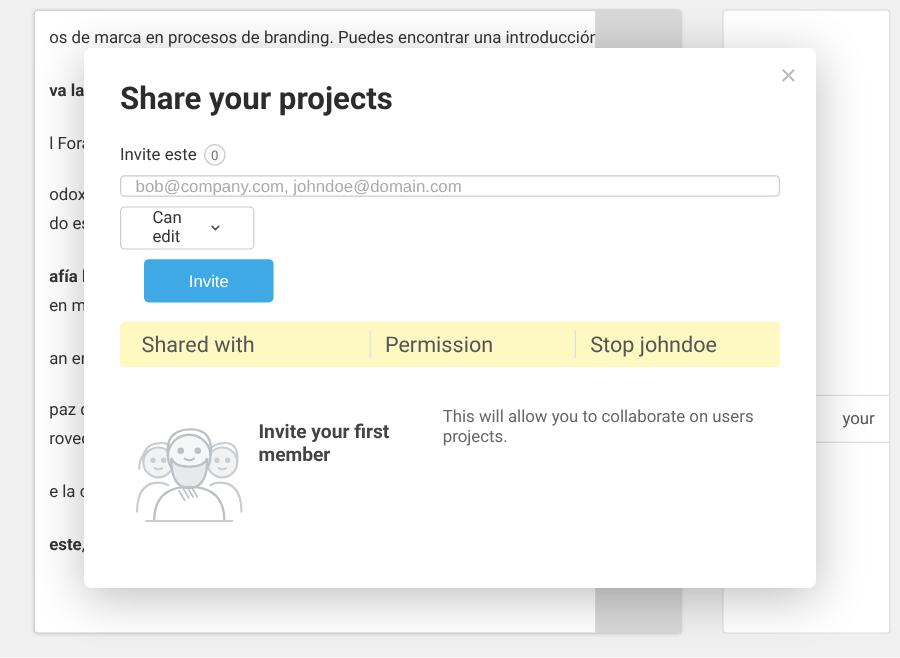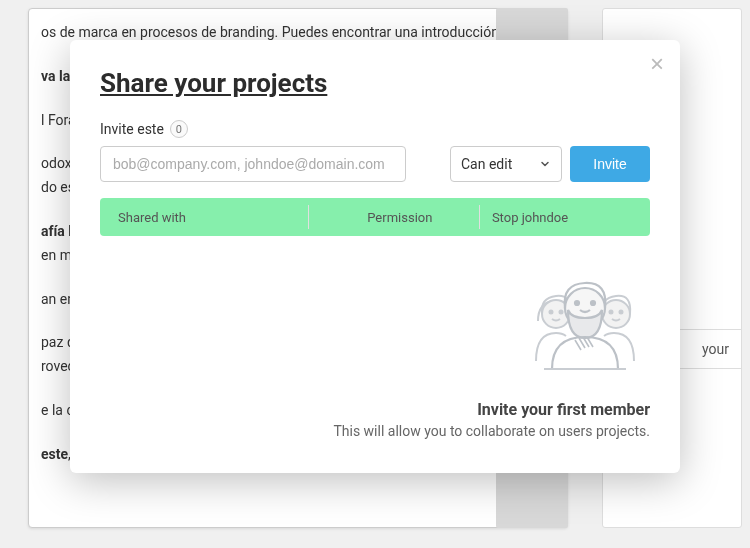--- a/index.html
+++ b/index.html
@@ -37,61 +37,62 @@
     box-shadow: 0 8px 40px rgba(0,0,0,0.25);
     padding: 28px 30px 34px 30px;
     position: relative;
   }
   .close-btn {
     position: absolute; top: 12px; right: 16px;
     font-size: 24px; color: #bbb; cursor: pointer; line-height: 1;
     background: none; border: none;
   }
   .modal h1 {
-    font-size: 26px; font-weight: 700; color: #2c2c2c; margin-bottom: 22px; text-decoration: underline;
+    font-size: 26px; font-weight: 700; color: #2c2c2c; margin-bottom: 22px;
   }
   .invite-label {
     font-size: 14px; color: #333; display: flex; align-items: center; gap: 6px;
     margin-bottom: 8px;
   }
   .count-badge {
     display: inline-flex; align-items: center; justify-content: center;
     min-width: 18px; height: 18px; padding: 0 5px;
     border: 1px solid #ccc; border-radius: 9px;
     font-size: 11px; color: #777; background: #fafafa;
   }
   .invite-row {
-    display: flex; gap: 8px; margin-bottom: 16px;
+    display: flex; gap: 8px; margin-bottom: 16px; flex-direction: column;
   }
   .email-input {
     flex: 1; height: 36px; border: 1px solid #ccc; border-radius: 4px;
     padding: 0 12px; font-size: 14px; color: #333;
   }
   .email-input::placeholder { color: #aaa; }
   .perm-select {
     width: 112px; height: 36px; border: 1px solid #ccc; border-radius: 4px;
     background: #fff; display: flex; align-items: center; justify-content: space-between;
-    padding: 0 10px; font-size: 14px; color: #333; cursor: pointer; margin-left: 36px;
+    padding: 0 26px; font-size: 14px; color: #333; cursor: pointer;
   }
   .perm-select .chev { color: #555; }
   .invite-btn {
-    width: 80px; height: 36px; background: #3ea9e5; color: #fff;
+    width: 108px; height: 36px; background: #3ea9e5; color: #fff;
     border: none; border-radius: 4px; font-size: 14px; font-weight: 500;
     cursor: pointer;
+    margin-left: 20px;
   }
   .share-table-header {
-    display: flex; background: #86efac; border-radius: 4px; height: 38px;
-    align-items: center; font-size: 13px; color: #555;
+    display: flex; background: #fef9c3; border-radius: 4px; height: 38px;
+    align-items: center; font-size: 18px; color: #555;
   }
   .col1 { flex: 1.2; padding-left: 18px; }
-  .col2 { flex: 1; text-align: center; }
+  .col2 { flex: 1; }
   .col3 { flex: 1; }
   .th-divider { width: 1px; height: 24px; background: #e0e0e0; }
   .empty-state {
-    display: flex; flex-direction: column; align-items: flex-end;
+    display: flex; flex-direction: row; align-items: flex-start;
     margin-top: 30px;
   }
   .illus { width: 130px; height: 120px; }
   .empty-title {
     font-size: 16px; font-weight: 700; color: #444; margin-top: 14px;
   }
   .empty-sub {
     font-size: 14px; color: #666; margin-top: 4px;
   }
 </style>

